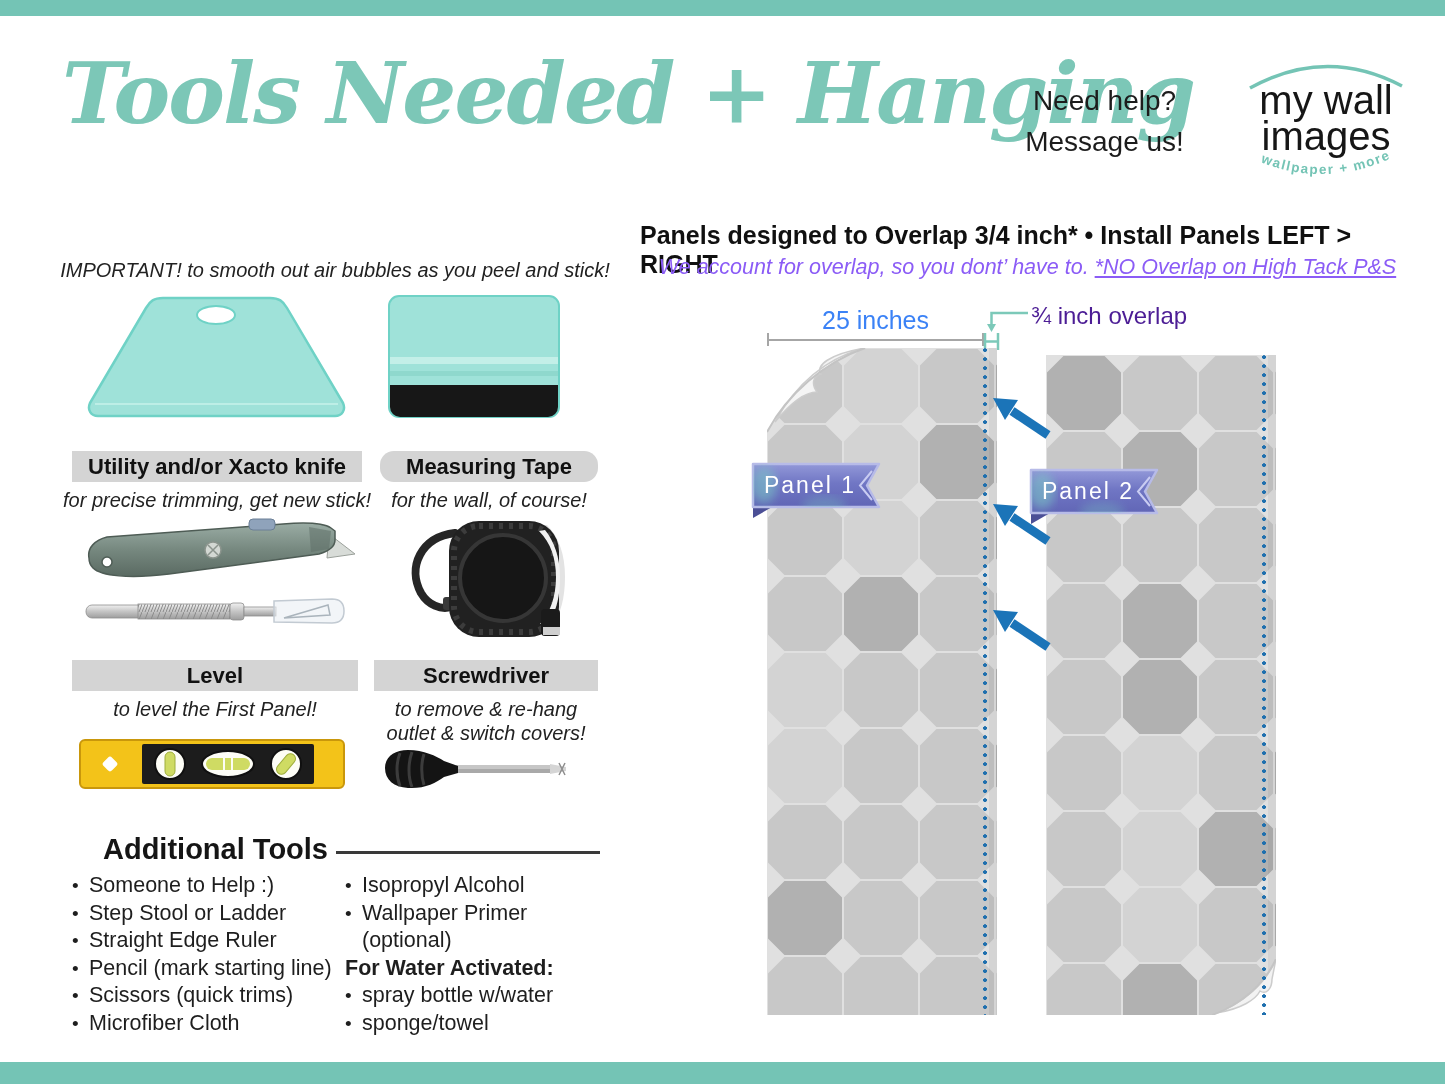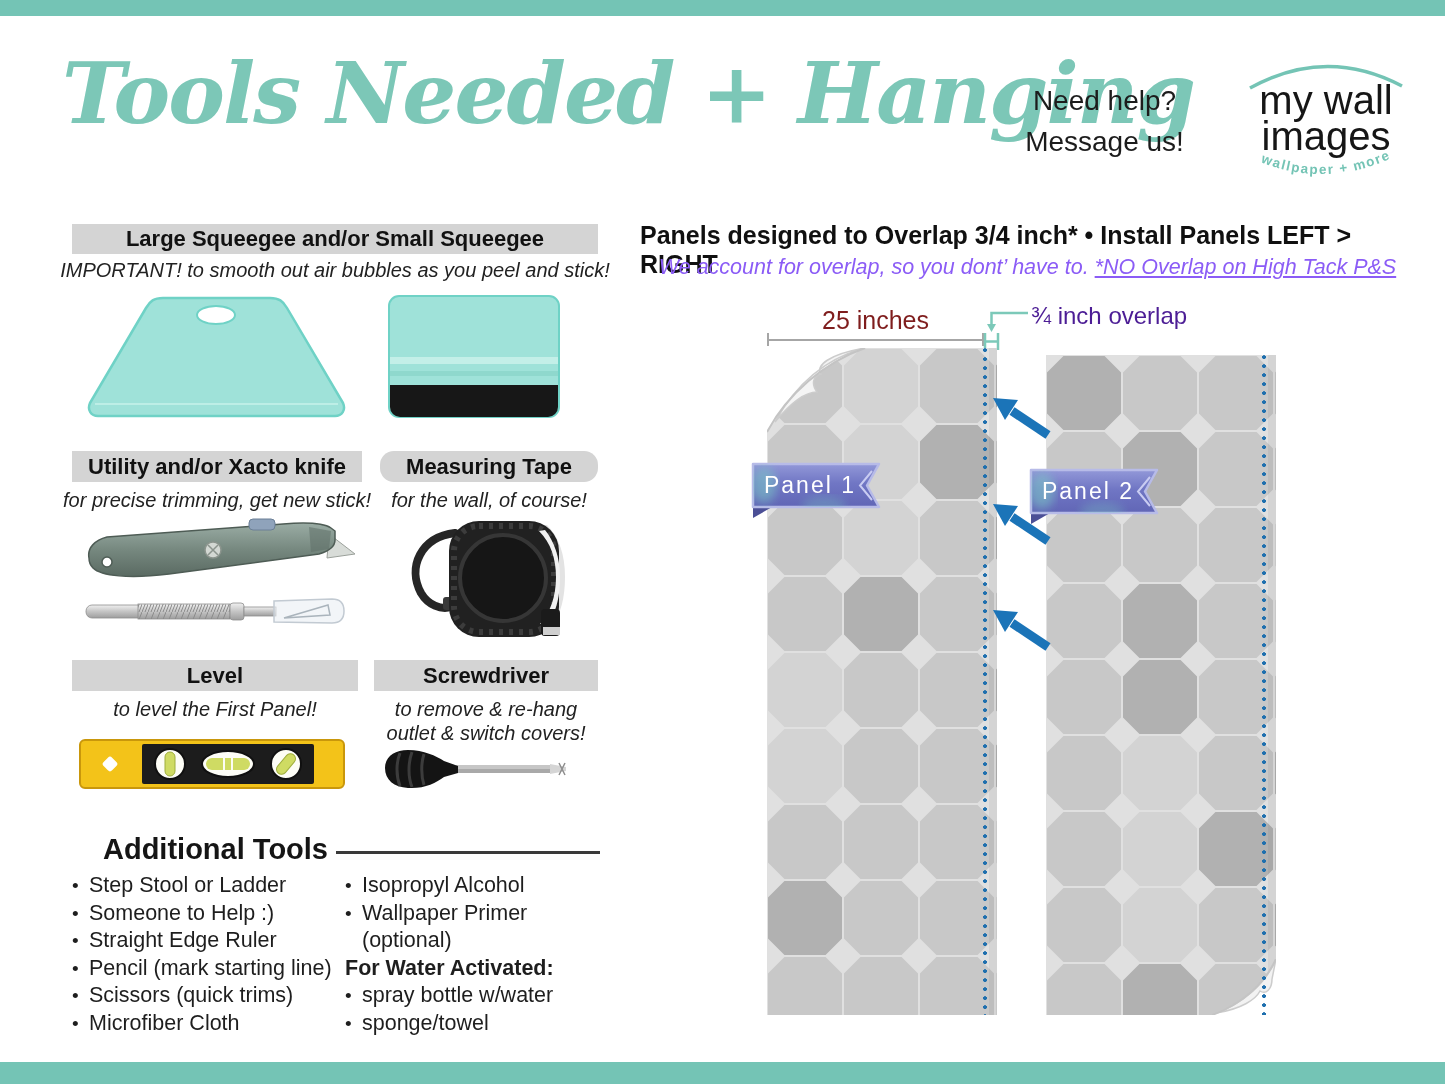--- a/index.html
+++ b/index.html
@@ -42,21 +42,21 @@
 
   
   .headline { left:640px; top:221px; width:775px; text-align:left;
     font-size:25px; font-weight:bold; color:#101010; }
   .subheadline { left:640px; top:255px; width:775px; text-align:center;
     font-size:21.5px; font-style:italic; color:#8b5cf6; }
   .subheadline .ul { text-decoration:underline; }
 
   .measure-group { left:767px; top:306px; width:217px; height:48px; }
   .measure-label { position:absolute; left:0; top:0; width:100%; text-align:center;
-    font-size:25px; color:#7f1d1d; }
+    font-size:25px; color:#3b82f6; }
   .measure-line { position:absolute; left:0; right:0; top:33px; border-top:2px solid var(--measure-gray); }
   .measure-tick { position:absolute; width:2px; height:13px; top:27px; background:var(--measure-gray); }
   .measure-tick.left { left:0; } .measure-tick.right { right:0; }
 
   .overlap-label { left:1031px; top:302px; font-size:24px; color:#4c1d95; }
 
   .panel { overflow:hidden; background:#e0e0e0; }
   .panel-1 { left:767px; top:348px; width:230px; height:667px; }
   .panel-2 { left:1046px; top:355px; width:230px; height:660px; }
   .pattern-svg { position:absolute; left:0; top:0; }
@@ -93,21 +93,20 @@
     <text x="86" y="58" text-anchor="middle" font-size="40" fill="#161616">my wall</text>
     <text x="86" y="94" text-anchor="middle" font-size="40" fill="#161616">images</text>
     <defs>
         <path id="tagpath" d="M20,106 Q86,132 152,102"></path>
       </defs>
     <text font-size="13.5" font-weight="bold" fill="#74c4b5" letter-spacing="1.5">
       <textPath href="#tagpath" startOffset="50%" text-anchor="middle">wallpaper + more</textPath>
     </text>
   </svg>
 
-  <div class="abs section-bar" style="left:72px;top:224px;width:526px;height:30px;">Large Squeegee and/or Small Squeegee</div>
   <div class="abs note" style="left:52px;top:258px;width:566px;">IMPORTANT! to smooth out air bubbles as you peel and stick!</div>
 
   <svg class="abs tool-img" style="left:85px;top:292px;" width="263" height="130" viewBox="0 0 263 130">
     <path d="M78,6 L185,6 C194,6 198,9 202,16 L258,111 C261,118 257,124 250,124 L13,124 C6,124 2,118 5,111 L61,16 C65,9 69,6 78,6 Z" fill="var(--mint)" stroke="var(--mint-border)" stroke-width="2.5" stroke-linejoin="round"></path>
     <path d="M10,112 L253,112" stroke="#bdeee6" stroke-width="2"></path>
     <ellipse cx="131" cy="23" rx="19" ry="9" fill="#ffffff" stroke="var(--mint-border)" stroke-width="2"></ellipse>
   </svg>
 
   <svg class="abs tool-img" style="left:386px;top:293px;" width="176" height="127" viewBox="0 0 176 127">
     <rect x="3" y="3" width="170" height="121" rx="10" fill="var(--mint)" stroke="var(--mint-border)" stroke-width="2"></rect>
@@ -198,22 +197,22 @@
     <path d="M179,19 l6,12 M185,19 l-6,12" stroke="#8e8e8e" stroke-width="1.5"></path>
     <path d="M5,24 C5,13 14,6 28,6 C44,6 56,12 64,17 L78,22 L78,29 L64,33 C56,39 44,45 28,44 C14,43 5,36 5,24 Z" fill="#141414"></path>
     <path d="M20,9 C16,19 16,32 20,42 M32,8 C28,19 28,33 32,43 M44,10 C41,19 41,32 44,41" stroke="#3c3c3c" stroke-width="3" fill="none"></path>
   </svg>
 
   <div class="abs add-heading-row">
     <span class="add-heading">Additional Tools</span>
     <span class="add-rule"></span>
   </div>
   <ul class="abs tool-list" style="left:72px;top:872px;width:272px;" id="list-col1">
+      <li class="bullet">Someone to Help :)</li>
       <li class="bullet">Step Stool or Ladder</li>
-      <li class="bullet">Someone to Help :)</li>
       <li class="bullet">Straight Edge Ruler</li>
       <li class="bullet">Pencil (mark starting line)</li>
       <li class="bullet">Scissors (quick trims)</li>
       <li class="bullet">Microfiber Cloth</li>
     </ul>
   <ul class="abs tool-list" style="left:345px;top:872px;width:258px;" id="list-col2">
       <li class="bullet">Isopropyl Alcohol</li>
       <li class="bullet">Wallpaper Primer</li>
       <li class="plain">(optional)</li>
       <li class="bold">For Water Activated:</li>

